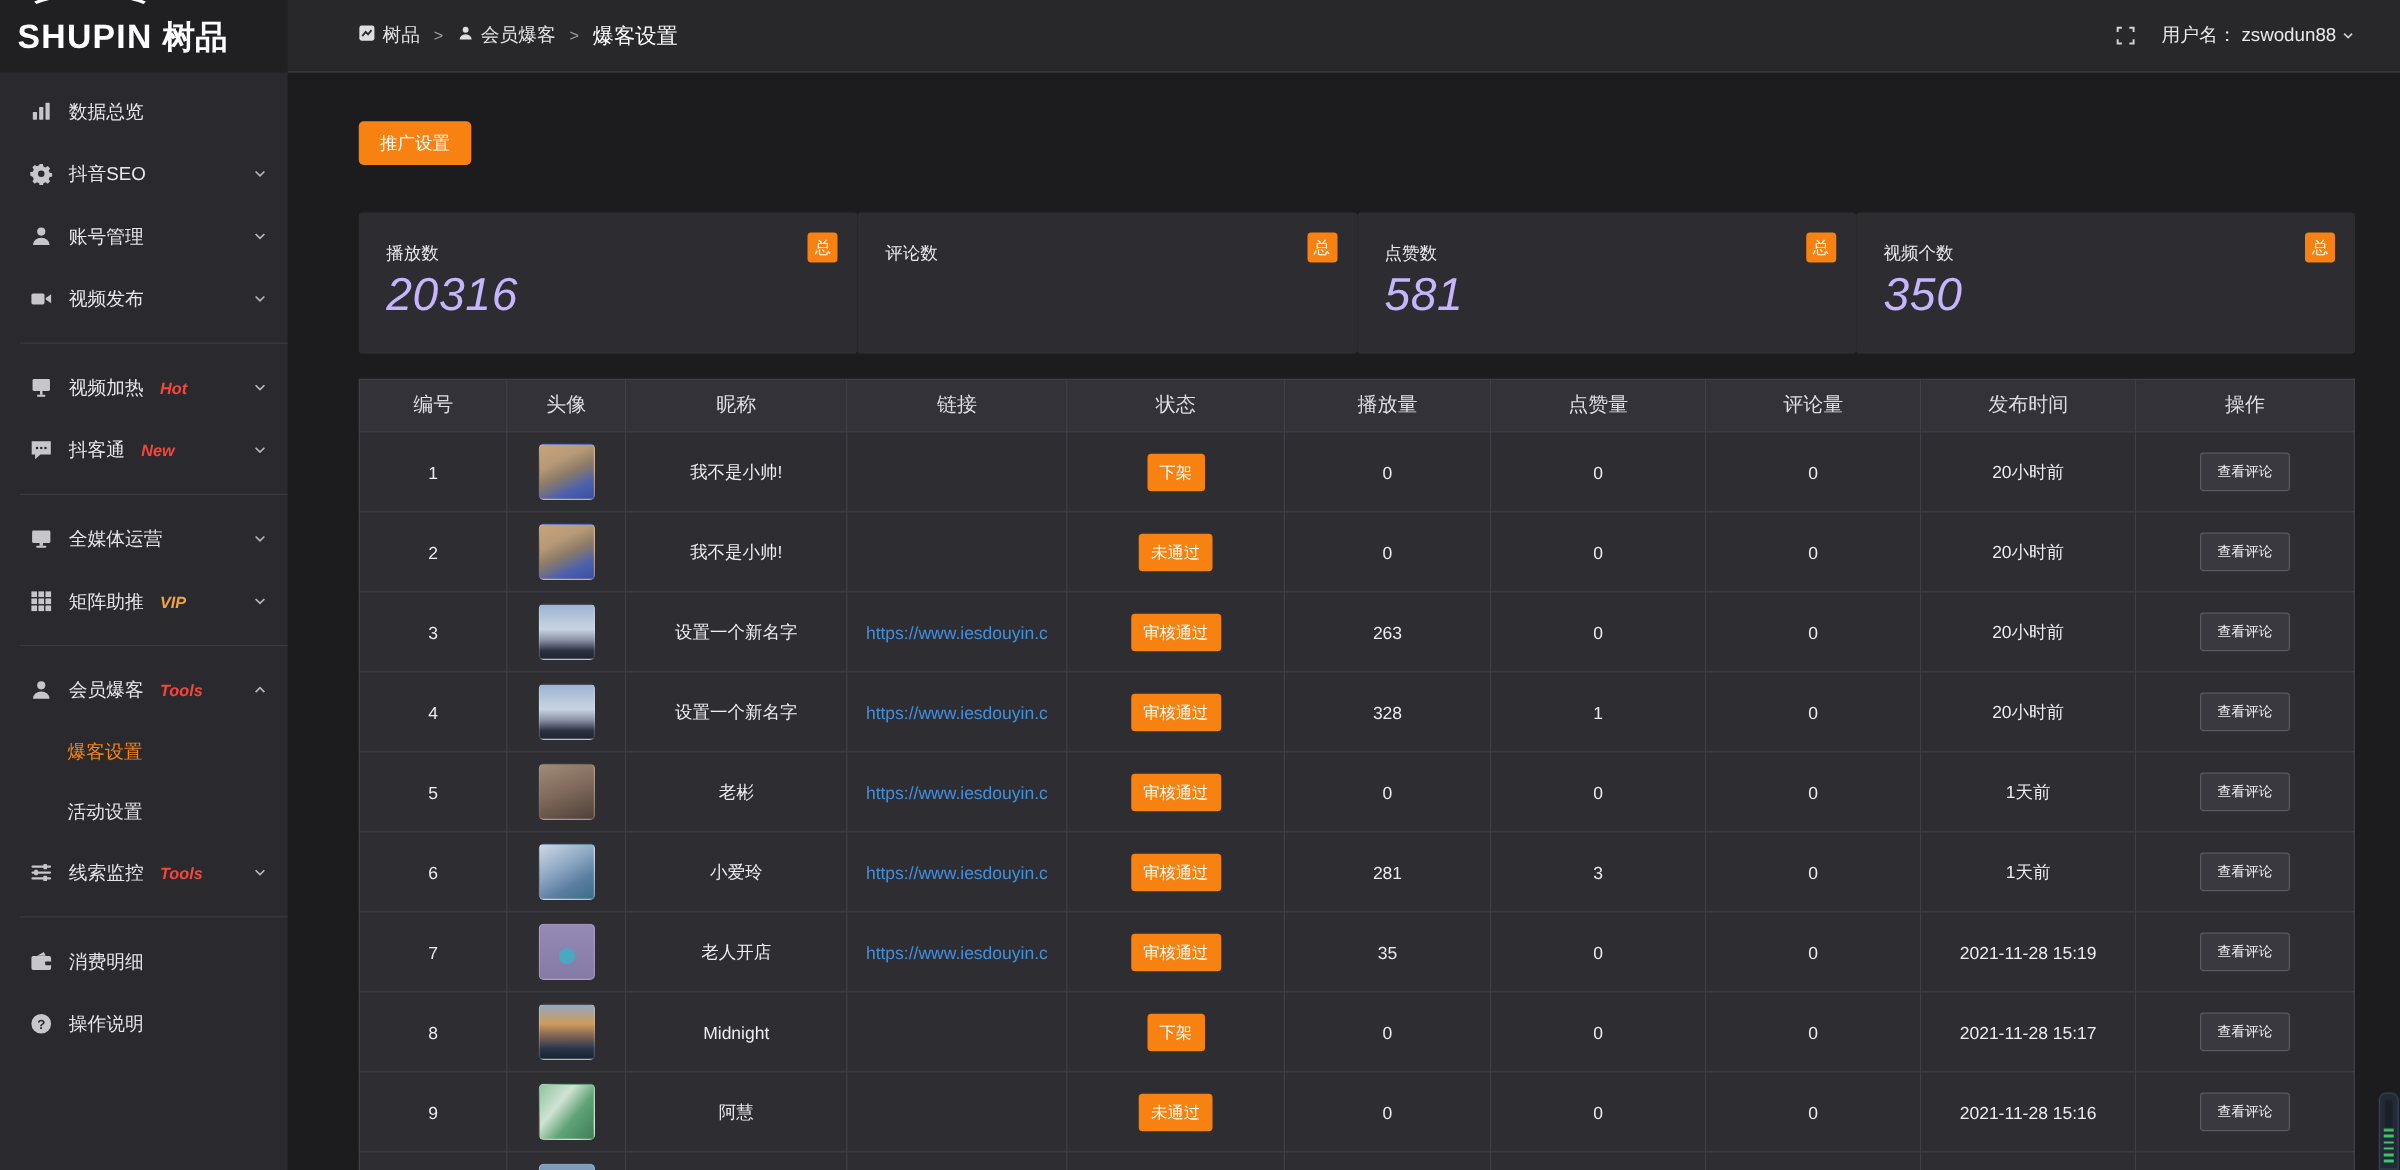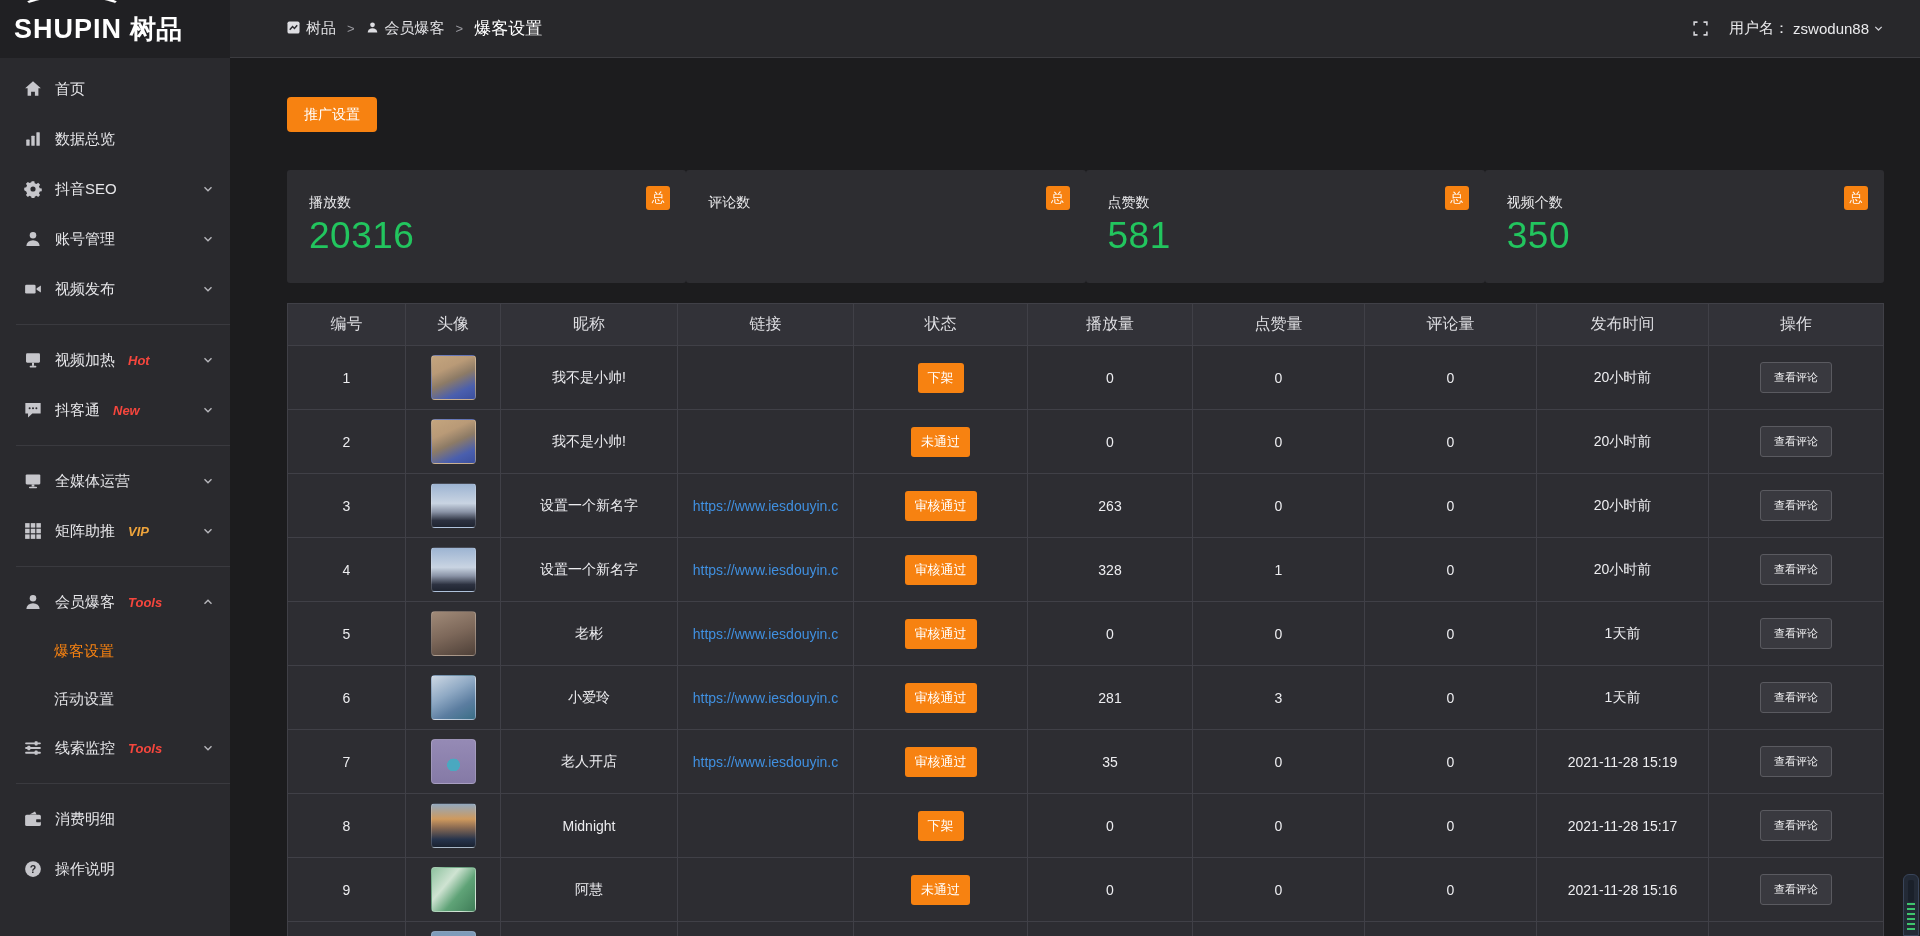--- a/index.html
+++ b/index.html
@@ -46,21 +46,21 @@
 
   
   .content { flex:1; padding:0 37px 0 57px; overflow:hidden; }
   .promo-btn { margin-top:39px; height:35px; padding:0 17px; background:#f78211;
     color:#fff; font-size:14px; border:none; border-radius:4px; cursor:pointer;
     font-family:inherit; }
   .stats-row { display:flex; margin-top:38px; }
   .stat-card { flex:1; height:113px; background:#2d2d31; border-radius:3px;
     position:relative; padding:24px 22px 0; }
   .stat-label { font-size:14px; color:#e9e9eb; }
-  .stat-value { font-size:37px; color:#22c55e; margin-top:3px; letter-spacing:.5px; }
+  .stat-value { font-size:37px; color:#c4b5fd; margin-top:3px; letter-spacing:.5px;font-style:italic; }
   .stat-badge { position:absolute; top:16px; right:16px; min-width:24px; height:24px;
     background:#f78211; color:#fff; font-size:13px; border-radius:3px;
     display:flex; align-items:center; justify-content:center; padding:0 5px; }
 
   
   .table-wrap { margin-top:20px; }
   table { width:1596px; border-collapse:collapse; table-layout:fixed; }
   th { height:42px; background:#323238; font-weight:400; font-size:16px; color:#dedee2;
     border:1px solid #404047; }
   td { height:64px; background:#2d2d32; font-size:14px; color:#ededf0; text-align:center;
@@ -100,28 +100,20 @@
   <aside class="sidebar">
     <div class="logo-block">
       <span class="logo-arc"></span>
       <span class="logo-en">SHUPIN</span>
       <span class="logo-cn">树品</span>
     </div>
     <nav class="menu" id="sidebar-menu">
         <div class="side-item">
           <span class="side-icon">
             <svg viewBox="0 0 16 16">
-              <path d="M8 1.2 15 7.4h-2.2V14H9.7v-3.6H6.3V14H3.2V7.4H1z"></path>
-            </svg>
-          </span>
-          <span class="side-label">首页</span>
-        </div>
-        <div class="side-item">
-          <span class="side-icon">
-            <svg viewBox="0 0 16 16">
               <rect x="2" y="8.5" width="3" height="5.5" rx=".5"></rect>
               <rect x="6.5" y="5" width="3" height="9" rx=".5"></rect>
               <rect x="11" y="2" width="3" height="12" rx=".5"></rect>
             </svg>
           </span>
           <span class="side-label">数据总览</span>
         </div>
         <div class="side-item">
           <span class="side-icon">
             <svg viewBox="0 0 16 16">

